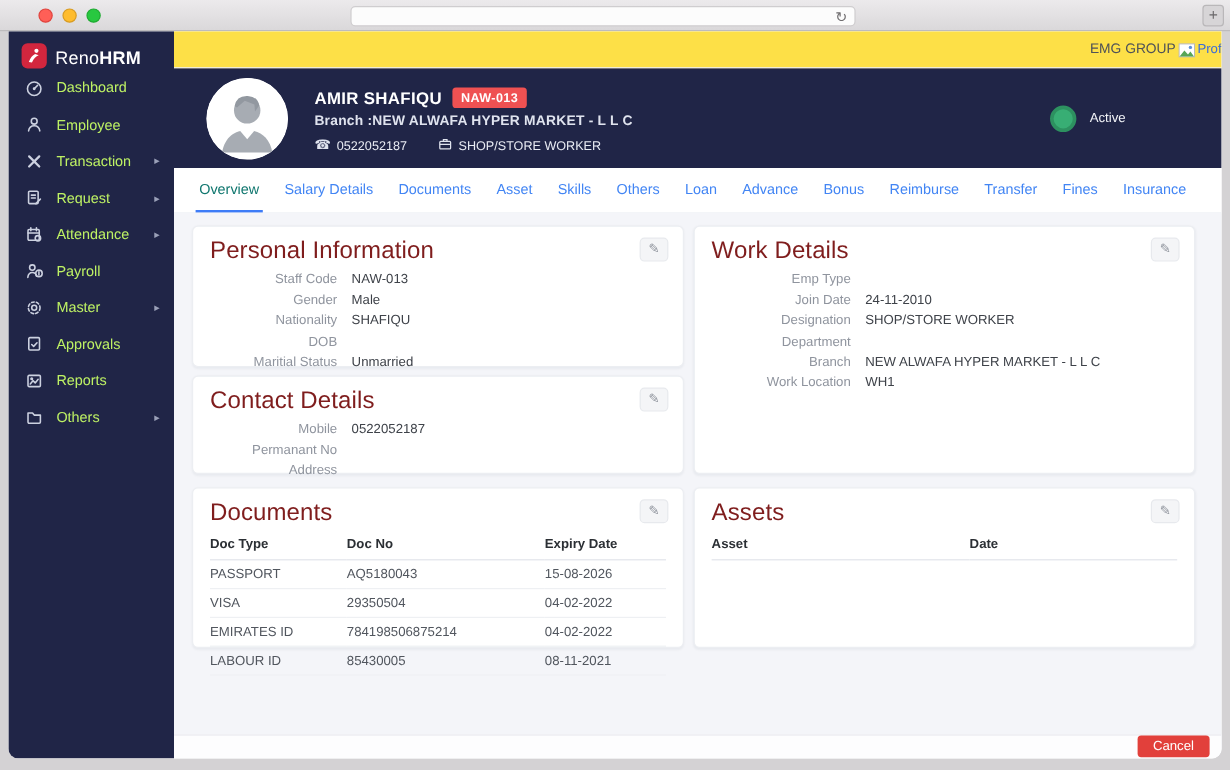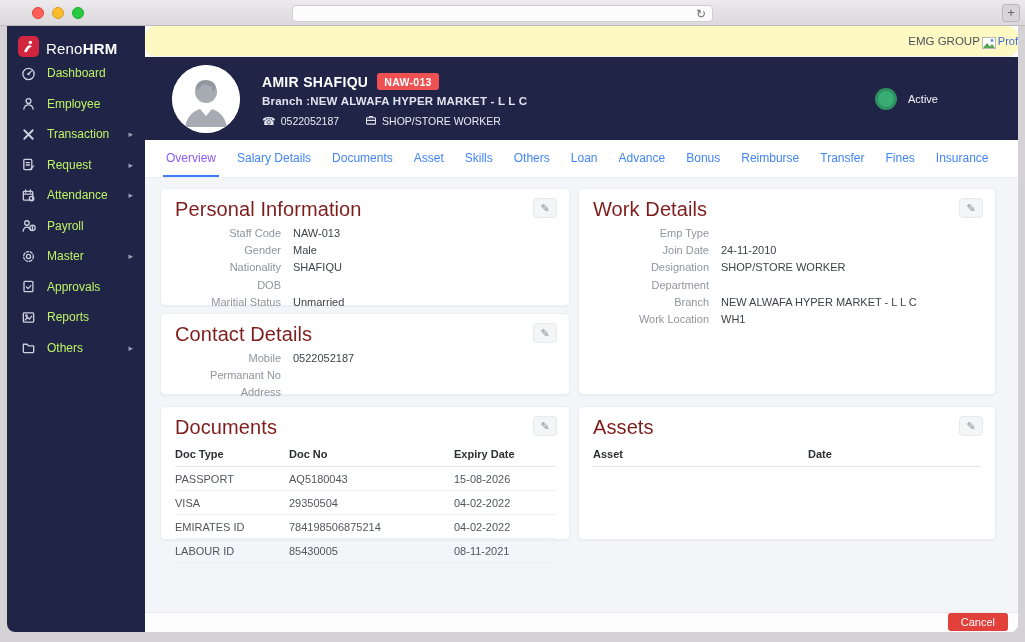--- a/index.html
+++ b/index.html
@@ -60,23 +60,23 @@
     padding:0 12px 0 13px; cursor:pointer;
   }
   .nav-ico { width:16px; height:16px; flex-shrink:0; display:flex; align-items:center; justify-content:center; }
   .nav-ico svg { width:15px; height:15px; stroke:#ccd1e0; fill:none; stroke-width:1.4; stroke-linecap:round; stroke-linejoin:round; }
   .nav-label { color:#bef264; font-size:12px; }
   .nav-arrow { margin-left:auto; color:#9aa0b8; font-size:9px; }
 
   
   .topbar {
     position:absolute; left:138px; top:0; right:0; height:31px;
-    background:#fef9c3; border-bottom:1px solid #eef0f5;
+    background:#fde047; border-bottom:1px solid #eef0f5;
     display:flex; align-items:center; justify-content:flex-end; gap:2px;
-    overflow:hidden; padding-right:0;border-radius:10px;
+    overflow:hidden; padding-right:0;
   }
   .company { color:#4f5258; font-size:11.5px; }
   .broken-img { width:14px; height:12px; flex-shrink:0; }
   .profile-alt { color:#3d6cd8; font-size:11px; white-space:nowrap; }
 
   
   .emp-header {
     position:absolute; left:138px; top:31px; right:0; height:83px;
     background:#202547;
   }
@@ -106,21 +106,21 @@
   
   .tabs {
     position:absolute; left:138px; top:114px; right:0; height:38px;
     background:#fff; border-bottom:1px solid #eceef3;
     display:flex; padding-left:18px; gap:15px;
   }
   .tab {
     display:flex; align-items:center; font-size:12px; color:#4285f4;
     border-bottom:2.5px solid transparent; padding:0 3px; cursor:pointer; white-space:nowrap;
   }
-  .tab.active { color:#8b5cf6; border-bottom-color:#3e7cf7; }
+  .tab.active { color:#0f766e; border-bottom-color:#3e7cf7; }
 
   
   .content {
     position:absolute; left:138px; top:152px; right:0; bottom:0;
     background:#f4f5f9;
   }
   .card {
     position:absolute; background:#fff; border:1px solid #eceef2;
     border-radius:5px; box-shadow:0 1px 2px rgba(25,30,60,.05);
   }

